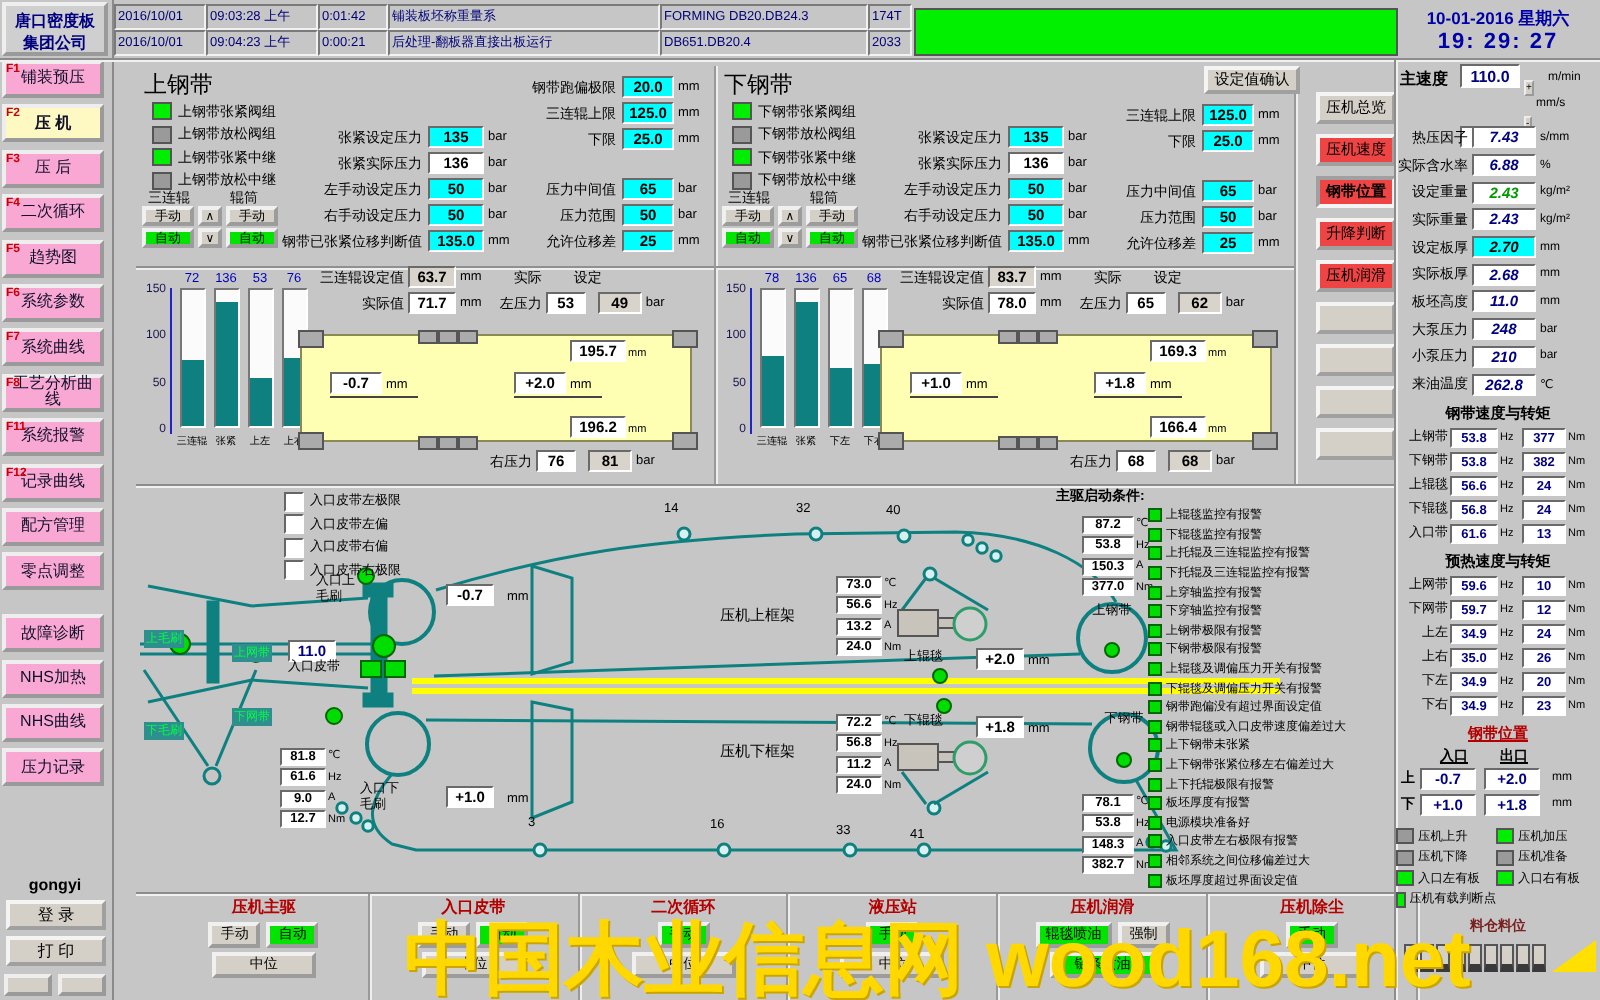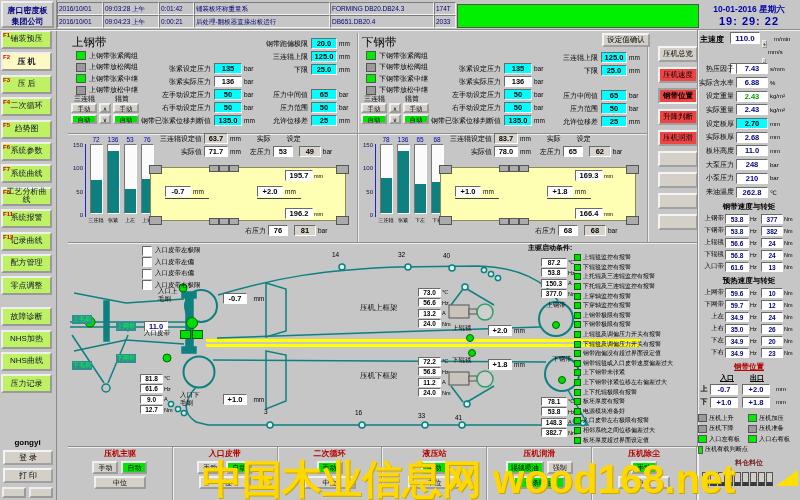--- a/index.html
+++ b/index.html
@@ -16,21 +16,21 @@
   .btn{background:#d4d0c8;border:2px outset #f0f0f0;font-size:7px;text-align:center;color:#000;box-sizing:border-box;cursor:default;}
   .btn.on{background:#00e400;}
   .led{display:inline-block;width:8px;height:7px;background:#9a9a9a;border:1px solid #555;}
   .led.on{background:#00ee00;}
   .wbtn{position:absolute;background:#d4d0c8;border:2px outset #f4f4f4;font-size:7.5px;line-height:10px;text-align:center;color:#000;box-sizing:border-box;}
   
   #sidebar{left:0;top:0;width:56px;height:500px;border-right:1px solid #8a8a8a;}
   #company{left:1px;top:1px;width:53px;height:27px;border:2px outset #eee;background:#cfcfcf;
     font-size:8px;font-weight:bold;color:#000080;text-align:center;white-space:pre-line;line-height:11px;padding-top:2px;box-sizing:border-box;}
   #nav{position:absolute;left:0;top:30px;width:56px;}
-  .nav-btn{position:relative;width:51px;height:19px;margin:0 0 3.4px 1px;background:#bef264;border:2px outset #eee;
+  .nav-btn{position:relative;width:51px;height:19px;margin:0 0 3.4px 1px;background:#f9a8d4;border:2px outset #eee;
     display:flex;align-items:center;justify-content:center;font-size:8px;line-height:8.5px;text-align:center;color:#10102a;box-sizing:border-box;}
   .nav-btn.nav-on{background:#fef9c3;font-weight:bold;}
   .nav-btn.gap-top{margin-top:12px;}
   .fkey{position:absolute;left:0;top:-1px;font-size:6px;color:#cc0000;font-weight:bold;}
   #user-name{left:0;top:438px;width:55px;text-align:center;font-size:8px;font-weight:bold;}
   #login-btn{left:3px;top:450px;width:50px;height:15px;line-height:12px;font-size:8px;}
   #print-btn{left:3px;top:468px;width:50px;height:15px;line-height:12px;font-size:8px;}
   .scrollbox{top:487px;width:24px;height:11px;background:#d4d0c8;border:2px outset #eee;box-sizing:border-box;}
   
   #info-table{left:57px;top:2px;width:399px;height:26px;font-size:6.5px;color:#00007a;}
@@ -121,40 +121,40 @@
   .trn,.brn{position:absolute;font-size:6.5px;}
   .tr1{left:264px;top:8px}.tr2{left:330px;top:8px}.tr3{left:375px;top:9px}
   .br1{left:196px;top:165px}.br2{left:287px;top:166px}.br3{left:350px;top:169px}.br4{left:387px;top:171px}
   #alarm-hdr{position:absolute;left:460px;top:0;font-size:7px;font-weight:bold;}
   #alarms{position:absolute;left:506px;top:10px;}
   .alrow{display:flex;align-items:center;height:9.6px;gap:2px;}
   .aled{width:5px;height:5px;background:#9a9a9a;border:1px solid #060;}
   .aled.on{background:#00dd00;}
   .allab{font-size:6px;white-space:nowrap;}
   
-  #bstrip{left:68px;top:447px;width:629px;height:53px;display:flex;}
+  #bstrip{left:80px;top:447px;width:629px;height:53px;display:flex;}
   .bsec{flex:1;position:relative;border-right:1px solid #999;box-shadow:1px 0 0 #eee;}
   .bhdr{margin-top:1px;text-align:center;color:#b40000;font-weight:bold;font-size:8px;}
   .bled{display:inline-block;width:6px;height:6px;background:#dd0000;border:1px solid #600;margin-left:2px;}
   .brow{display:flex;justify-content:center;gap:3px;margin-top:2px;}
   .brow .btn{height:13px;line-height:10px;min-width:26px;padding:0 3px;}
   .brow2 .btn{min-width:52px;}
   
   #rp{left:698px;top:30px;width:102px;height:470px;}
   #sp-lab{position:absolute;left:2px;top:4px;font-size:8px;font-weight:bold;}
   #sp-box{position:absolute;left:32px;top:2px;width:30px;height:12px;line-height:11px;font-size:8px;color:#000080;}
   #spin{position:absolute;left:64px;top:2px;width:9px;}
   .spb{width:9px;height:6px;background:#d4d0c8;border:1px outset #eee;font-size:5px;line-height:4px;text-align:center;box-sizing:border-box;}
   #sp-unit{position:absolute;left:76px;top:6px;font-size:6px;}
   #sp2-box{position:absolute;left:32px;top:17px;width:34px;height:11px;color:#009900;margin-top:16px;}
   #sp2-unit{position:absolute;left:70px;top:19px;font-size:6px;}
   #rp-flow{position:absolute;left:0;top:32px;width:102px;}
   .mrow{display:flex;align-items:center;height:13.7px;}
   .mlab{width:36px;text-align:right;font-size:7px;margin-right:2px;white-space:nowrap;}
-  .mval{width:32px;color:#000080;}
+  .mval{width:32px;color:#000080;font-style:italic;}
   .mval.green-text{color:#009900;}
   .mval.cyan-bg{background:#00ffff;color:#000;}
   .munit{font-size:6px;margin-left:2px;white-space:nowrap;}
   .rp-hdr{font-size:7.5px;font-weight:bold;text-align:center;margin:3px 0 1px;}
   .strow2{display:flex;align-items:center;height:12px;}
   .stlab{width:26px;text-align:right;font-size:6.5px;margin-right:1px;white-space:nowrap;}
   .sthz{width:24px;height:10px;line-height:9px;font-size:6.5px;color:#000080;}
   .stnm{width:22px;height:10px;line-height:9px;font-size:6.5px;color:#000080;}
   .stu{font-size:5.5px;width:11px;margin-left:1px;}
   #bp-hdr{color:#b40000;text-decoration:underline;}
@@ -273,21 +273,21 @@
         <span class="cell c-sys">后处理-翻板器直接出板运行</span>
         <span class="cell c-code">DB651.DB20.4</span>
         <span class="cell c-num">2033</span>
       </div>
   </div>
   <div id="green-bar" class="abs"></div>
   <div id="hdr-date" class="abs">
     <span>10-01-2016</span>
     <span>星期六</span>
   </div>
-  <div id="hdr-clock" class="abs">19: 29: 22</div>
+  <div id="hdr-clock" class="abs">19: 29: 27</div>
   <div class="hline abs" style="left:0;right:0;top:29px"></div>
 
   <div class="sec abs sec-upper">
       <div class="sec-title">上钢带</div>
       <div class="led-col">
         <div class="led-row">
             <span class="led on"></span>
             <span class="led-lab">上钢带张紧阀组</span>
           </div>
         <div class="led-row">

